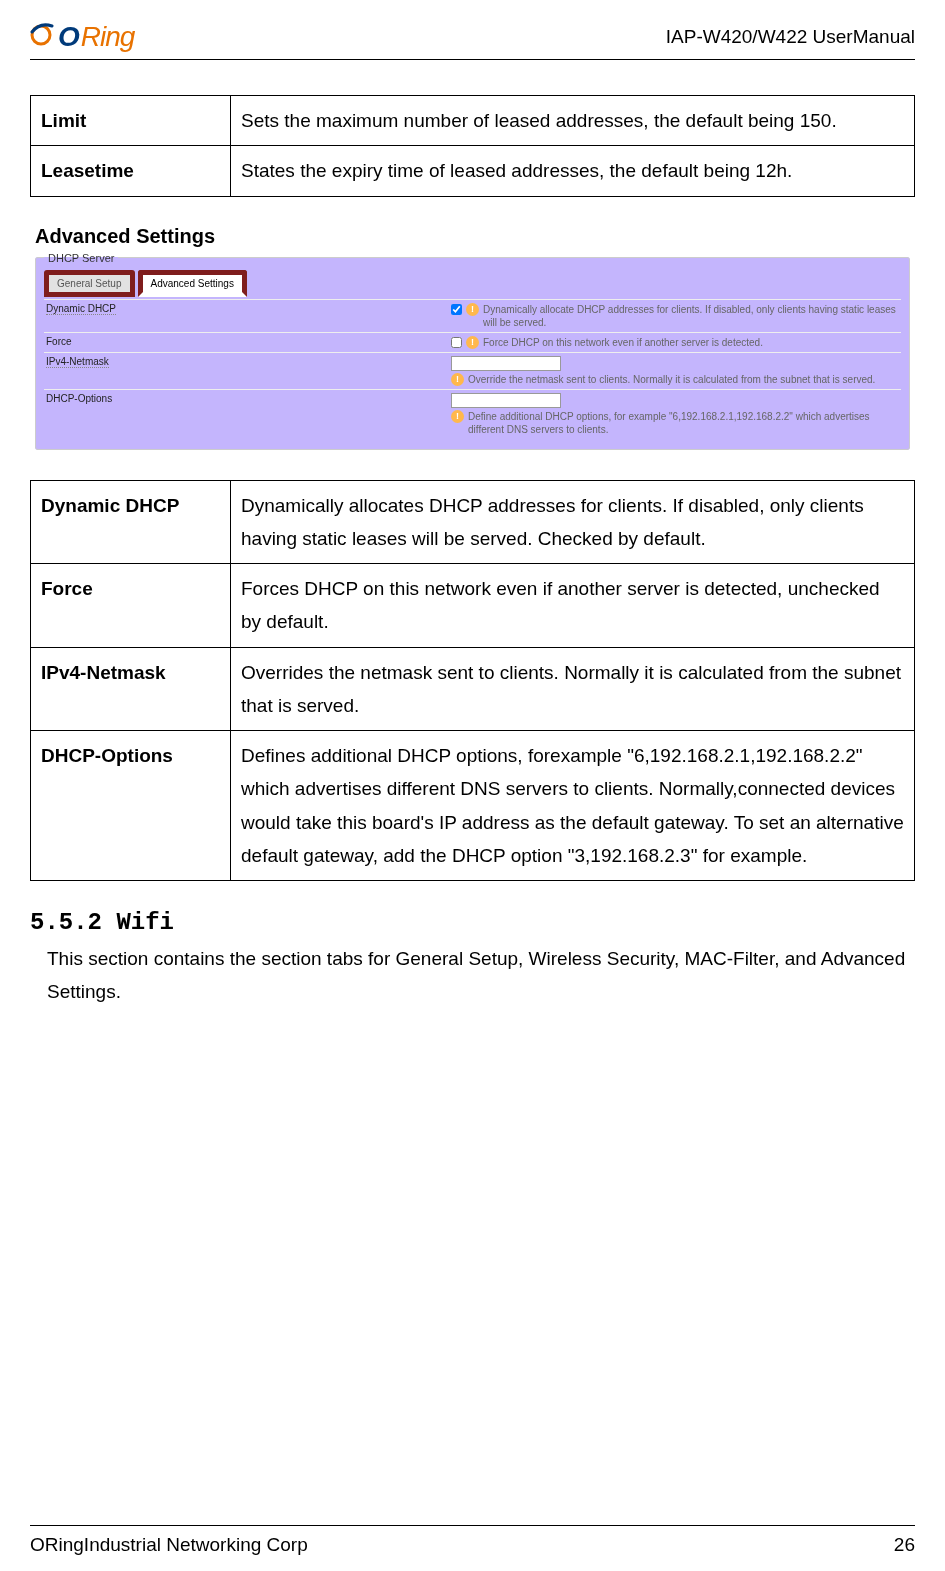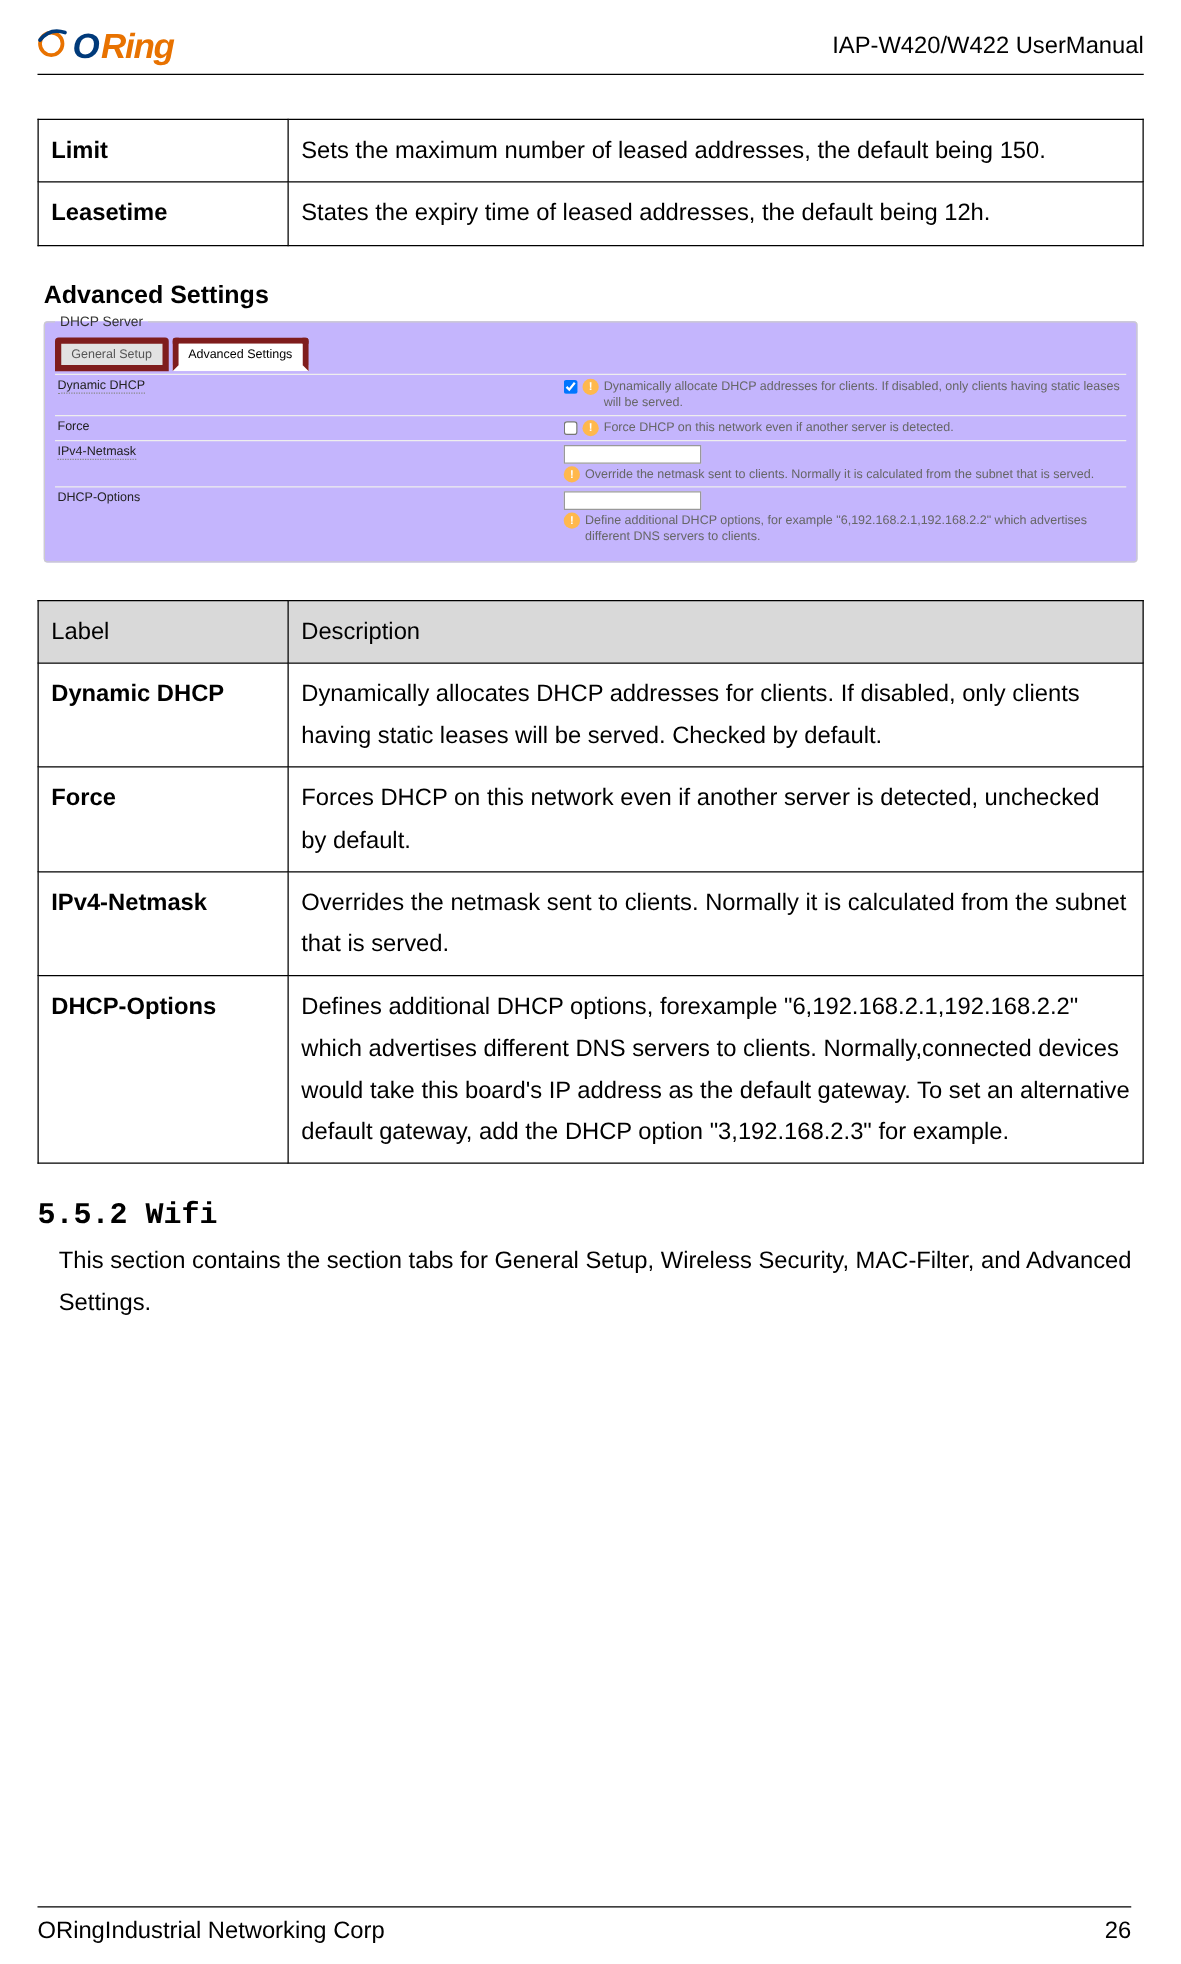--- a/index.html
+++ b/index.html
@@ -30,21 +30,21 @@
     }
     .logo-o {
       font-size: 28px;
       font-weight: 900;
       font-style: italic;
       color: #003a7a;
       letter-spacing: -1px;
     }
     .logo-ring {
       font-size: 28px;
-      font-weight: 700;
+      font-weight: 400;
       font-style: italic;
       color: #e87200;
       letter-spacing: -1px;
     }
     .doc-title {
       font-size: 19px;
       color: #000;
     }
     table.desc-table {
       width: 100%;
@@ -166,21 +166,21 @@
     }
     p.body {
       font-size: 19px;
       line-height: 1.75;
       margin-left: 17px;
     }
     .footer {
       position: absolute;
       bottom: 15px;
       left: 30px;
-      right: 40px;
+      right: 30px;
       border-top: 1px solid #000;
       padding-top: 8px;
       display: flex;
       justify-content: space-between;
       font-size: 19px;
     }
   </style>
 </head>
 <body>
 
@@ -258,24 +258,20 @@
             <span class="info-icon">!</span>
             <span class="ui-hint">Define additional DHCP options, for example "6,192.168.2.1,192.168.2.2" which advertises different DNS servers to clients.</span>
           </div>
         </div>
       </div>
     </div>
   </fieldset>
 
   <table class="desc-table">
     <tbody>
-        <tr>
-      <th style="width:200px">Label</th>
-      <th>Description</th>
-    </tr>
     <tr>
       <td class="col-label">Dynamic DHCP</td>
       <td>Dynamically allocates DHCP addresses for clients. If disabled, only clients having static leases will be served. Checked by default.</td>
     </tr>
     <tr>
       <td class="col-label">Force</td>
       <td>Forces DHCP on this network even if another server is detected, unchecked by default.</td>
     </tr>
     <tr>
       <td class="col-label">IPv4-Netmask</td>

